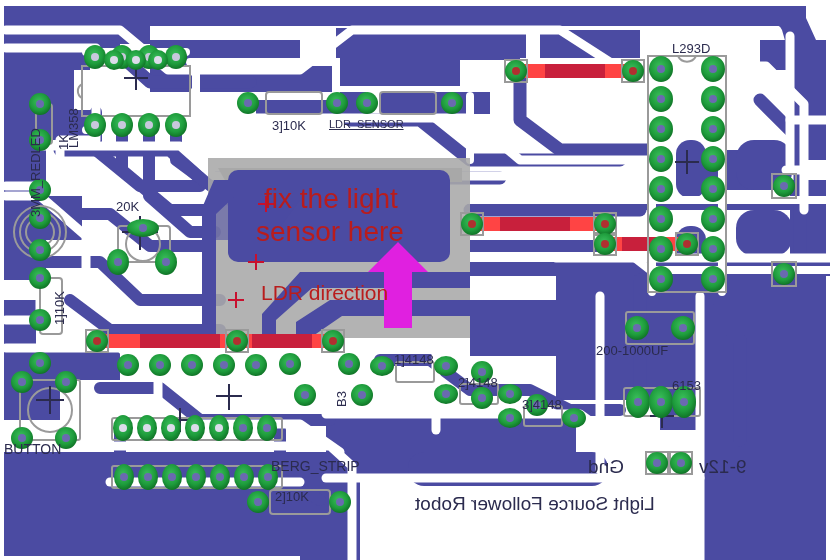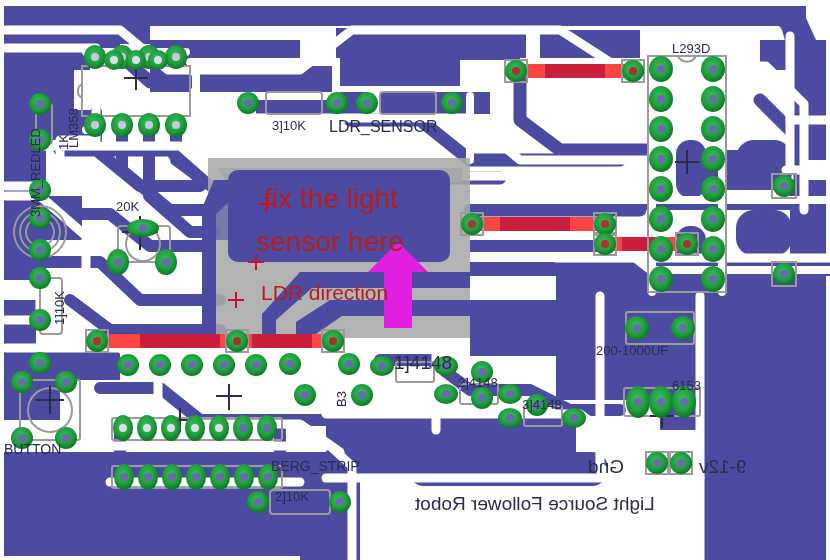--- a/index.html
+++ b/index.html
@@ -481,33 +481,33 @@
     </g>
 
     <g stroke="#c8102e" stroke-width="2">
       <path d="M258,204 L274,204 M266,196 L266,212"></path>
       <path d="M248,262 L264,262 M256,254 L256,270"></path>
       <path d="M228,300 L244,300 M236,292 L236,308"></path>
     </g>
   </svg>
 
   <div class="note-label" style="left:264px; top:183px; font-size:28px; font-weight:normal;">fix the light</div>
-  <div class="note-label" style="left:256px; top:216px; font-size:28px; font-weight:normal;margin-top:10px;">sensor here</div>
+  <div class="note-label" style="left:256px; top:216px; font-size:28px; font-weight:normal;">sensor here</div>
   <div class="note-label" style="left:234px; top:281px; font-size:21px;margin-left:27px;">LDR direction</div>
 
   <div class="silk-label" style="left:672px; top:41px;  font-size:13px;">L293D</div>
   <div class="silk-label rot90" style="left:66px;  top:148px; font-size:13px;">LM358</div>
   <div class="silk-label rot90" style="left:28px;  top:217px; font-size:13px;">3MM_REDLED</div>
   <div class="silk-label rot90" style="left:56px;  top:150px; font-size:13px;">1K</div>
   <div class="silk-label" style="left:116px; top:199px; font-size:13px;">20K</div>
   <div class="silk-label rot90" style="left:52px;  top:325px; font-size:13px;">1]10K</div>
   <div class="silk-label" style="left:272px; top:118px; font-size:13px;text-align:center;">3]10K</div>
-  <div class="silk-label" style="left:329px; top:118px; font-size:16px;">LDR_SENSOR</div>
+  <div class="silk-label" style="left:329px; top:118px; font-size:11px;text-decoration:underline;">LDR_SENSOR</div>
   <div class="silk-label" style="left:4px;   top:441px; font-size:14px;">BUTTON</div>
-  <div class="silk-label" style="left:394px; top:352px; font-size:19px;">1]4148</div>
+  <div class="silk-label" style="left:394px; top:352px; font-size:13px;">1]4148</div>
   <div class="silk-label" style="left:458px; top:375px; font-size:13px;">2]4148</div>
   <div class="silk-label" style="left:522px; top:397px; font-size:13px;">3]4148</div>
   <div class="silk-label rot90" style="left:334px; top:407px; font-size:13px;">B3</div>
   <div class="silk-label" style="left:596px; top:343px; font-size:13px;">200-1000UF</div>
   <div class="silk-label" style="left:672px; top:378px; font-size:13px;">6153</div>
   <div class="silk-label" style="left:271px; top:458px; font-size:14px;">BERG_STRIP</div>
   <div class="silk-label" style="left:275px; top:489px; font-size:13px;">2]10K</div>
 
   <div class="silk-label mirror" style="left:415px; top:493px; font-size:19px;">Light Source Follower Robot</div>
   <div class="silk-label mirror" style="left:699px; top:456px; font-size:19px;">9-12v</div>

